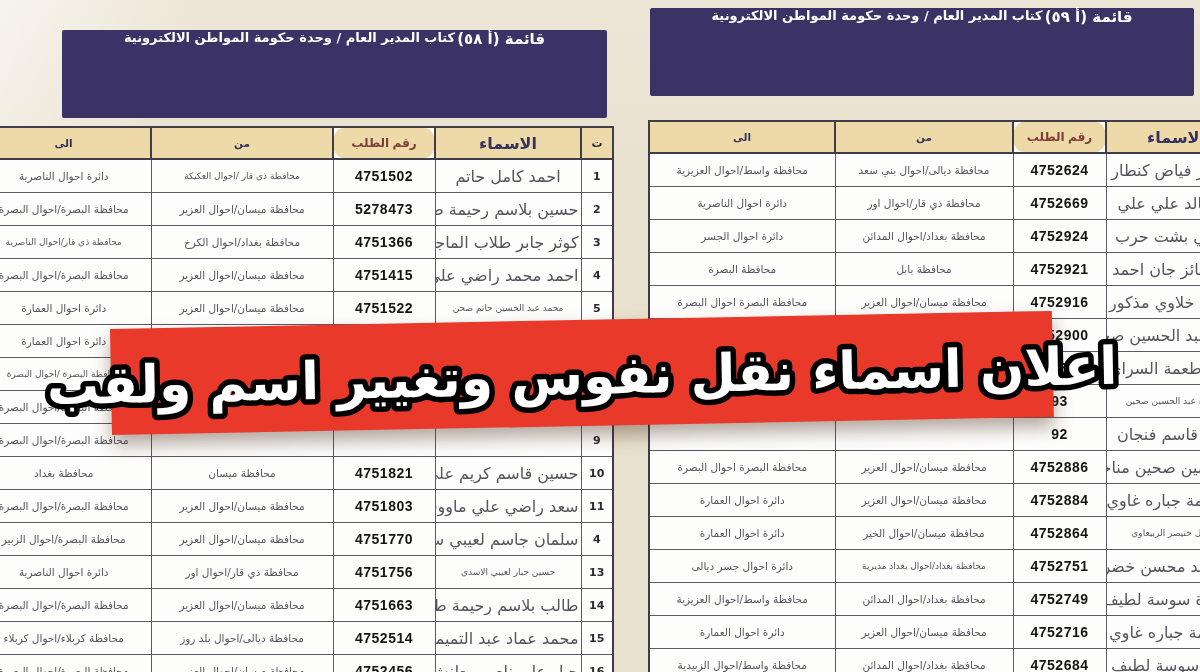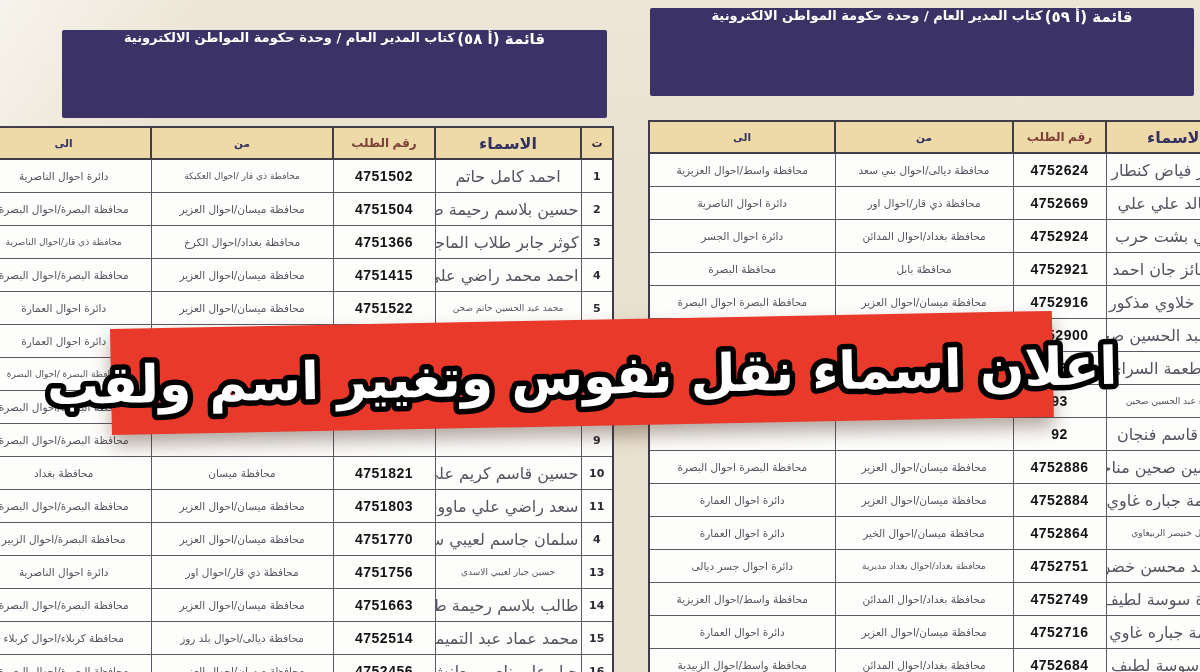--- a/index.html
+++ b/index.html
@@ -27,21 +27,21 @@
   table{border-collapse:collapse;table-layout:fixed;direction:rtl;background:#fdfdfb;
         border:2px solid #3f3c49;}
   td{border:1px solid #5c5964;height:32px;text-align:center;vertical-align:middle;
      color:#55545f;overflow:hidden;white-space:nowrap;padding:0 2px;}
   thead td{background:#eed9a8;color:#34325f;font-weight:bold;font-size:13px;
      border:2px solid #413e4a;height:30px;}
   thead td.c-no{color:#7d4038;font-size:12px;}
   .c-seq{font-weight:bold;font-size:11px;color:#2a2a33;}
   .c-name{font-size:16px;}
   .c-no{font-family:"Liberation Sans","DejaVu Sans",sans-serif;font-weight:bold;
-        color:#141414;font-size:14px;letter-spacing:.5px;}
+        color:#141414;font-size:14px;letter-spacing:.5px;border-radius:14px;}
   .c-from,.c-to{font-size:10.5px;}
   td.sm{font-size:9px;margin-top:28px;}
 
   
   .banner{
     position:absolute;left:110px;top:329px;width:942px;height:106px;
     background:#e8392b;transform:rotate(-1.1deg);transform-origin:0 0;
     box-shadow:0 10px 18px rgba(70,40,25,.40);
     overflow:visible;
   }
@@ -82,21 +82,21 @@
         <tr>
           <td class="c-seq">1</td>
           <td class="c-name">احمد كامل حاتم</td>
           <td class="c-no">4751502</td>
           <td class="c-from sm">محافظة ذي قار /احوال العكيكة</td>
           <td class="c-to">دائرة احوال الناصرية</td>
         </tr>
         <tr>
           <td class="c-seq">2</td>
           <td class="c-name">حسين بلاسم رحيمة طعمة</td>
-          <td class="c-no">4751504</td>
+          <td class="c-no">5278473</td>
           <td class="c-from">محافظة ميسان/احوال العزير</td>
           <td class="c-to">محافظة البصرة/احوال البصرة</td>
         </tr>
         <tr>
           <td class="c-seq">3</td>
           <td class="c-name">كوثر جابر طلاب الماجد</td>
           <td class="c-no">4751366</td>
           <td class="c-from">محافظة بغداد/احوال الكرخ</td>
           <td class="c-to sm">محافظة ذي قار/احوال الناصرية</td>
         </tr>

